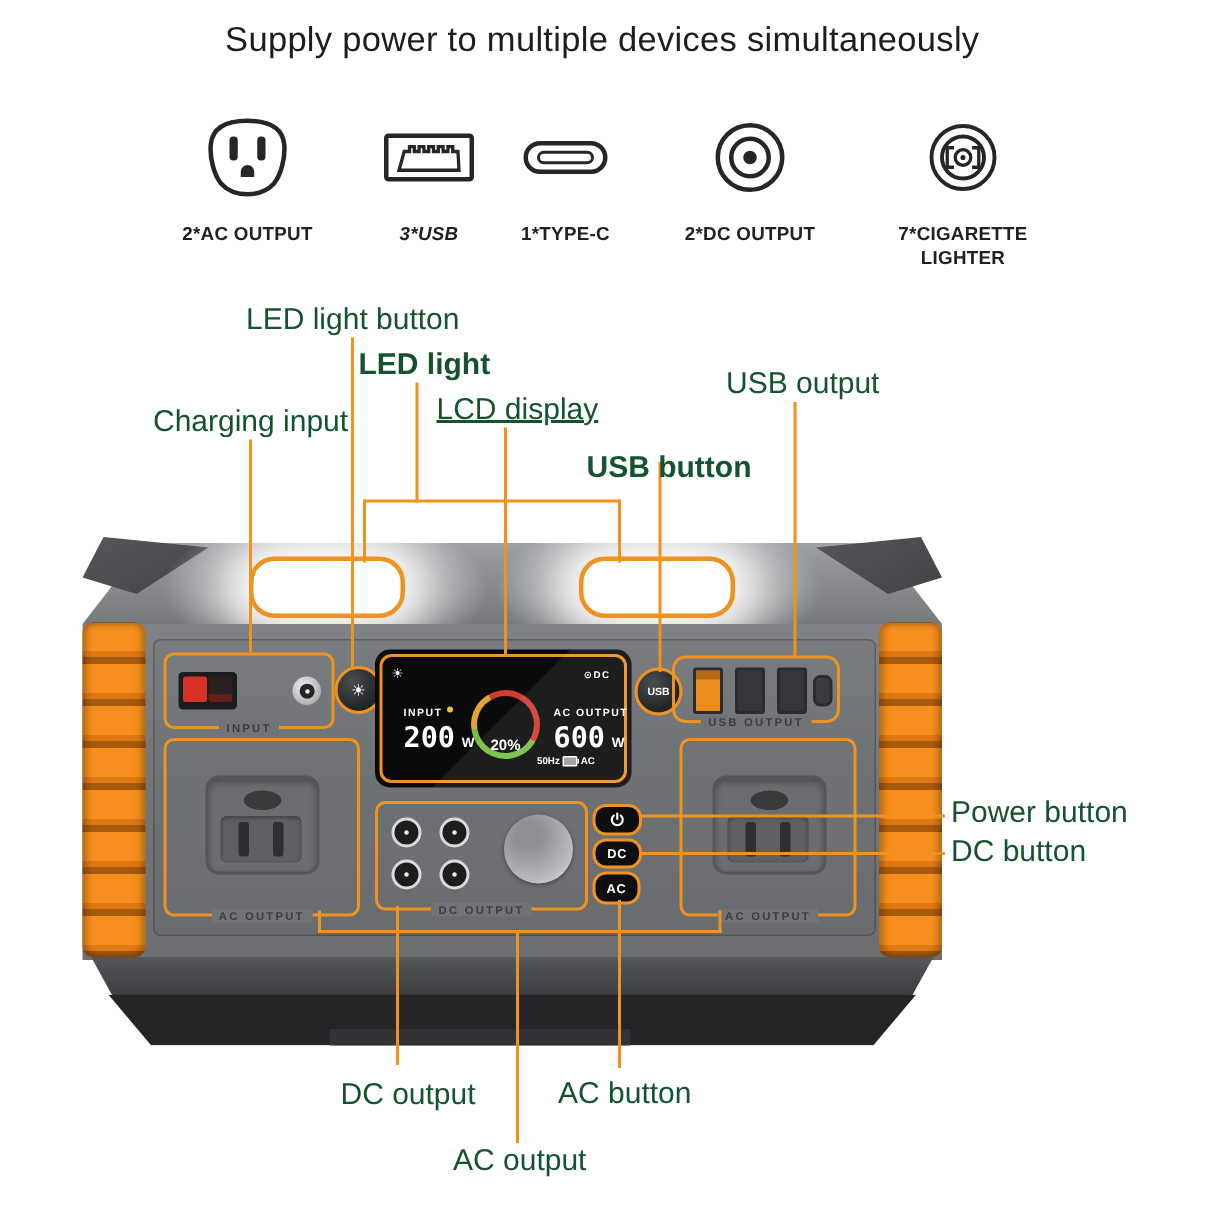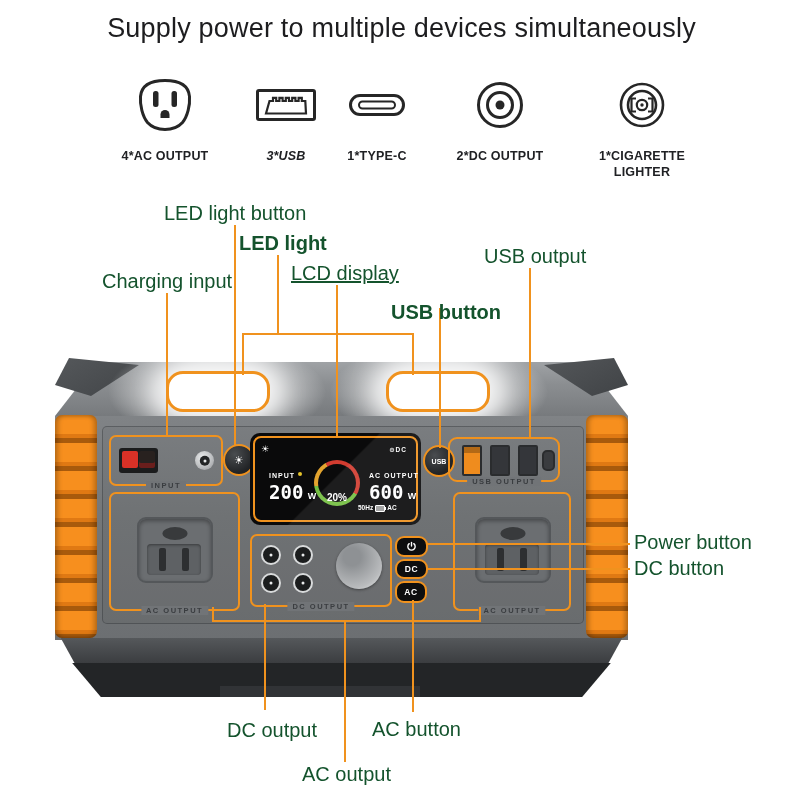--- a/index.html
+++ b/index.html
@@ -1,20 +1,20 @@
 <!DOCTYPE html>
 <html><head>
 <meta charset="utf-8">
 <style>
   html,body{margin:0;padding:0;background:#fff;}
   body{width:803px;height:803px;position:relative;overflow:hidden;
        font-family:"Liberation Sans","DejaVu Sans",sans-serif;color:#1c1c1c;}
   .abs{position:absolute;}
   
-  .title{left:0;right:0;top:13px;text-align:center;font-size:27px;font-weight:500;
+  .title{left:0;right:0;top:13px;text-align:center;font-size:23px;font-weight:500;
          color:#1d1d1f;letter-spacing:.2px;}
   
   .feature{top:76px;width:124px;display:flex;flex-direction:column;align-items:center;}
   .feature .ic{height:58px;display:flex;align-items:center;justify-content:center;}
   .feature .flabel{margin-top:14px;font-size:12.5px;font-weight:700;color:#202124;
                    letter-spacing:.2px;text-align:center;line-height:16px;}
   svg .st{fill:none;stroke:#262626;}
   
   .callout{font-size:20px;color:#14532d;white-space:nowrap;}
   
@@ -109,21 +109,21 @@
 
 <div class="abs feature" style="left:103px;">
   <div class="ic">
     <svg width="58" height="54" viewBox="0 0 58 54">
       <path class="st" stroke-width="3" d="M29 2.5 C15 2.5 5.5 7 4.5 18.5 C3.8 27 6.5 38.5 11.5 44.5 C16.5 50 23 51.5 29 51.5 C35 51.5 41.5 50 46.5 44.5 C51.5 38.5 54.2 27 53.5 18.5 C52.5 7 43 2.5 29 2.5 Z"></path>
       <rect x="17" y="13" width="5.5" height="16" rx="2.5" fill="#262626"></rect>
       <rect x="35.5" y="13" width="5.5" height="16" rx="2.5" fill="#262626"></rect>
       <path d="M24.5 40 v-3.5 a4.5 4.5 0 0 1 9 0 V40 Z" fill="#262626"></path>
     </svg>
   </div>
-  <div class="flabel">4*AC OUTPUT</div>
+  <div class="flabel">2*AC OUTPUT</div>
 </div>
 
 <div class="abs feature" style="left:224px;font-style:italic;">
   <div class="ic">
     <svg width="62" height="38" viewBox="0 0 62 38">
       <rect class="st" stroke-width="3" x="2.5" y="4.5" width="57" height="29" rx="1.5"></rect>
       <path class="st" stroke-width="2.2" d="M11 27.5 L14.5 15 h3.5 v-3.2 h3.2 v3.2 h3.2 v-3.2 h3.2 v3.2 h3.2 v-3.2 h3.2 v3.2 h3.2 v-3.2 h3.2 v3.2 h3.2 v-3.2 h3.2 v3.2 h3.5 L51 27.5 Z"></path>
     </svg>
   </div>
   <div class="flabel">3*USB</div>
@@ -154,21 +154,21 @@
   <div class="ic">
     <svg width="48" height="48" viewBox="0 0 48 48">
       <circle class="st" stroke-width="2.6" cx="24" cy="24" r="21"></circle>
       <circle class="st" stroke-width="2.6" cx="24" cy="24" r="14"></circle>
       <path class="st" stroke-width="2.2" d="M18 17.5 h-4.5 v13 H18"></path>
       <path class="st" stroke-width="2.2" d="M30 17.5 h4.5 v13 H30"></path>
       <circle class="st" stroke-width="2.2" cx="24" cy="24" r="5.2"></circle>
       <circle cx="24" cy="24" r="1.7" fill="#262626"></circle>
     </svg>
   </div>
-  <div class="flabel" style="width:92px;">1*CIGARETTE LIGHTER</div>
+  <div class="flabel" style="width:92px;">7*CIGARETTE LIGHTER</div>
 </div>
 
 <div id="device" class="abs">
 
   <div class="abs topface"></div>
   <div class="abs cap capL"></div>
   <div class="abs cap capR"></div>
   <div class="abs glow" style="left:52px;top:-16px;"></div>
   <div class="abs glow" style="left:274px;top:-16px;"></div>
   <div class="abs handle" style="left:111px;top:13px;"></div>

